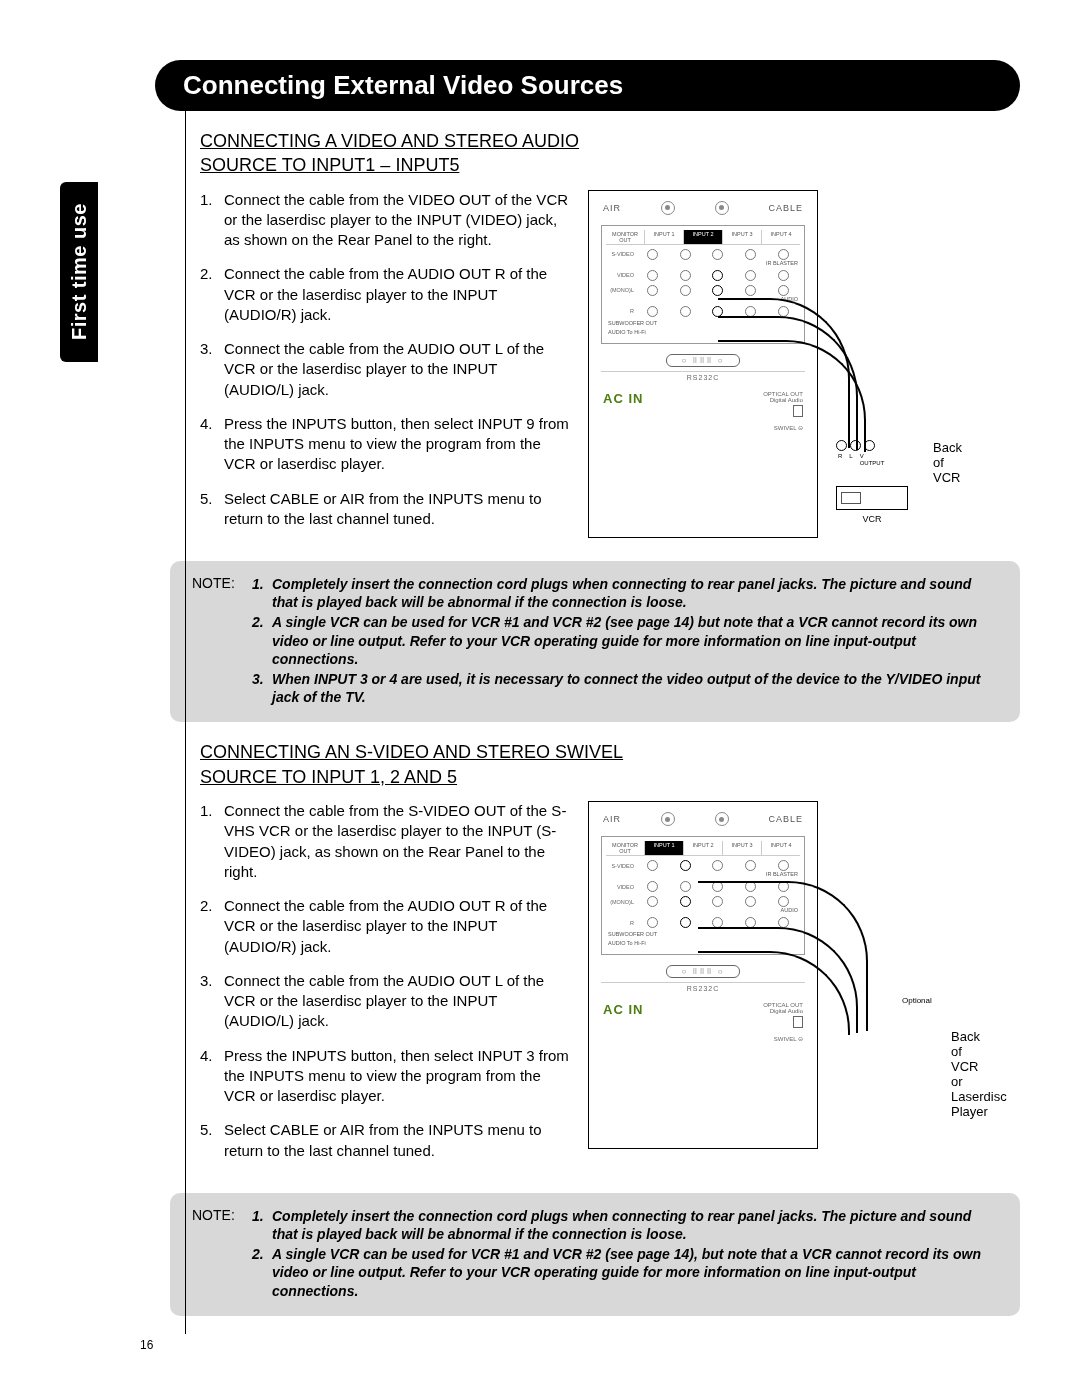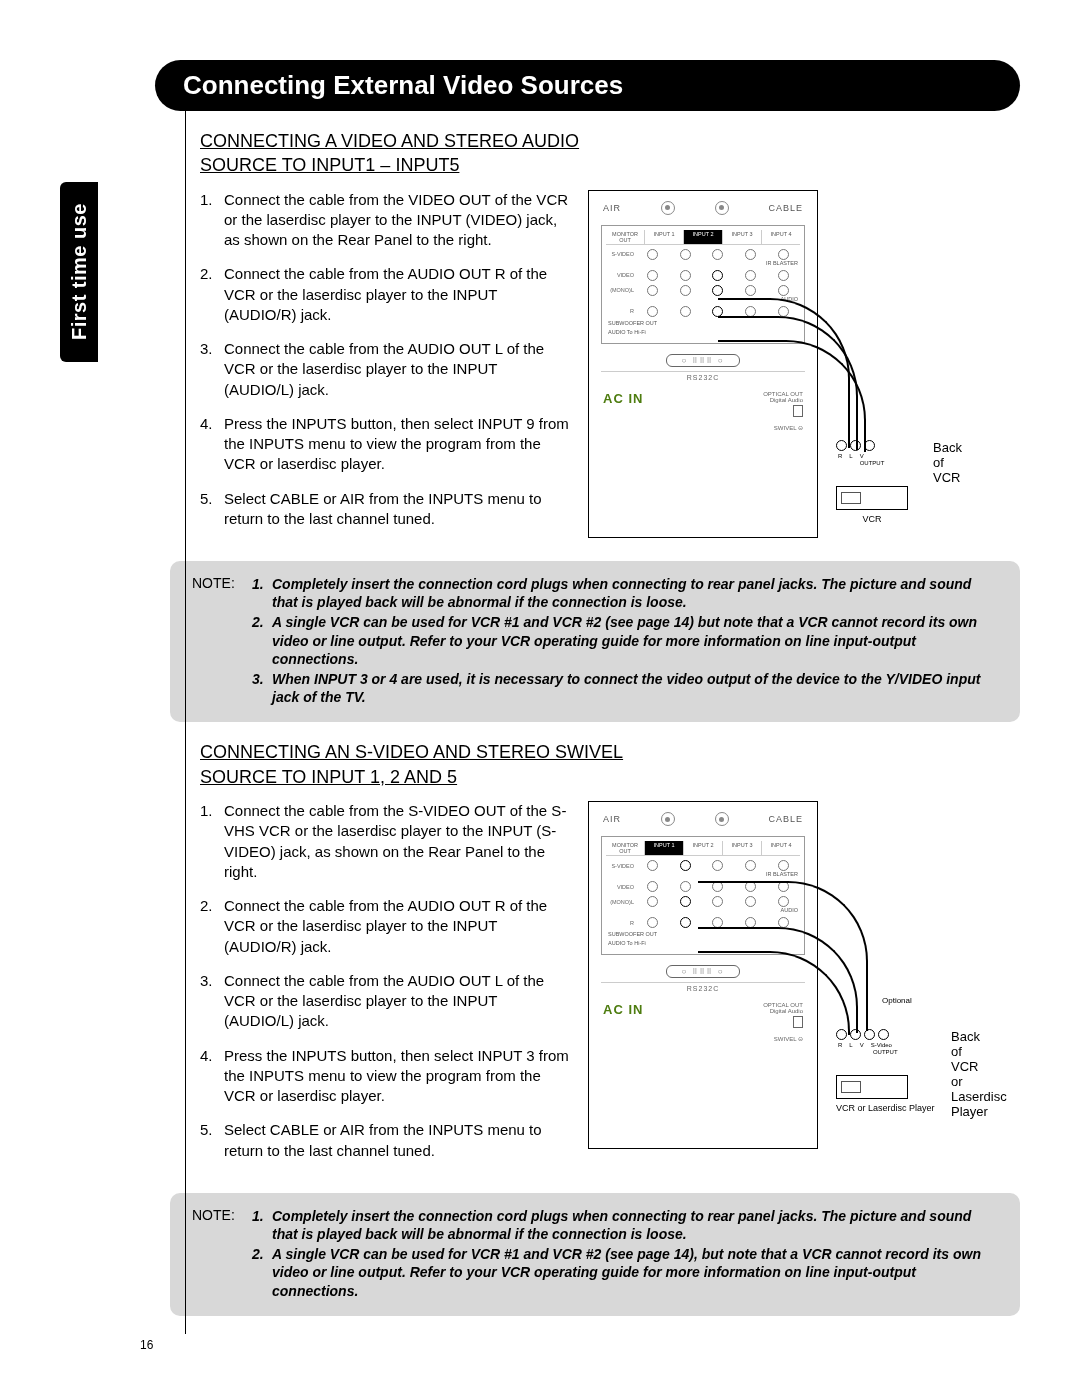--- a/index.html
+++ b/index.html
@@ -133,21 +133,21 @@
   
   .ext { position:absolute; left:248px; top:250px; font-size:8px; }
   .plug-row { display:flex; gap:3px; margin-bottom:2px; }
   .plug { width:11px; height:11px; border:1.5px solid #000; border-radius:50%; }
   .plug-lbl { font-size:6px; display:flex; gap:7px; padding-left:2px; }
   .plug-cap { font-size:6px; text-align:center; margin-top:1px; }
   .device { margin-top:20px; width:72px; height:24px; border:1px solid #000; background:#fff; display:flex; align-items:center; justify-content:flex-end; padding-right:4px; }
   .device::before { content:""; width:18px; height:10px; border:1px solid #555; margin-right:auto; margin-left:4px; }
   .dev-lbl { font-size:9px; text-align:center; margin-top:4px; }
   .back-lbl { position:absolute; left:300px; top:250px; font-size:13px; width:80px;padding-left:45px; }
-  .opt-lbl { position:absolute; left:294px; top:195px; font-size:8px; }
+  .opt-lbl { position:absolute; left:314px; top:195px; font-size:8px; }
   
   .cable { position:absolute; border:2px solid #000; border-left:none; border-bottom:none; border-radius:0 80px 0 0; }
   
   .note-box {
     background:#d8d8d8;
     border-radius:10px;
     margin:18px 0 18px -30px;
     padding:14px 22px 14px 22px;
     font-size:14px;
   }
@@ -499,37 +499,20 @@
           <div class="acin-row">
             <span class="acin">AC IN</span>
             <span class="opt"><span>OPTICAL OUT</span><br><span>Digital Audio</span><br><span class="sq"></span></span>
           </div>
           <div class="swivel">SWIVEL</div>
         </div>
         <div class="cable" style="left:110px; top:80px; width:170px; height:150px;"></div>
         <div class="cable" style="left:110px; top:126px; width:160px; height:106px;"></div>
         <div class="cable" style="left:110px; top:150px; width:152px; height:84px;"></div>
         <div class="opt-lbl">Optional</div>
-        <div class="ext" style="top:228px;">
-          <div class="plug-row">
-              <span class="plug"></span>
-              <span class="plug"></span>
-              <span class="plug"></span>
-              <span class="plug"></span>
-            </div>
-          <div class="plug-lbl">
-              <span>R</span>
-              <span>L</span>
-              <span>V</span>
-              <span>S-Video</span>
-            </div>
-          <div class="plug-cap">OUTPUT</div>
-          <div class="device"></div>
-          <div class="dev-lbl">VCR or Laserdisc Player</div>
-        </div>
         <div class="back-lbl" style="top:228px; left:318px;">Back of VCR or Laserdisc Player</div>
       </div>
     </div>
 
     <div class="note-box">
       <div class="row">
         <span class="tag">NOTE:</span>
         <ol>
           <li>
               <span class="n">1.</span>

